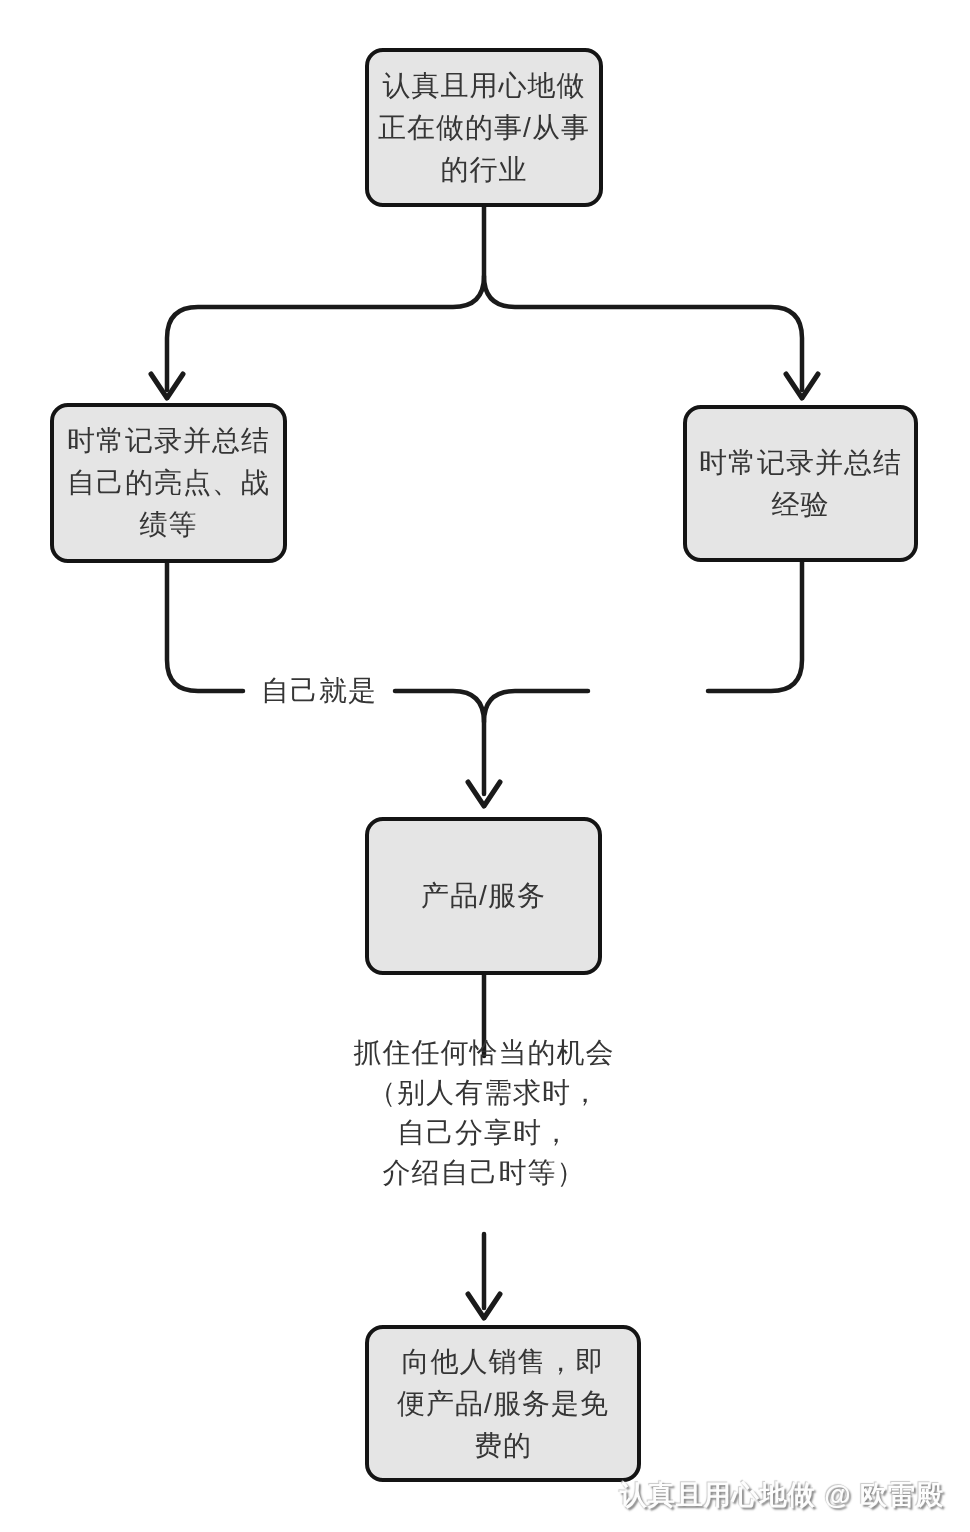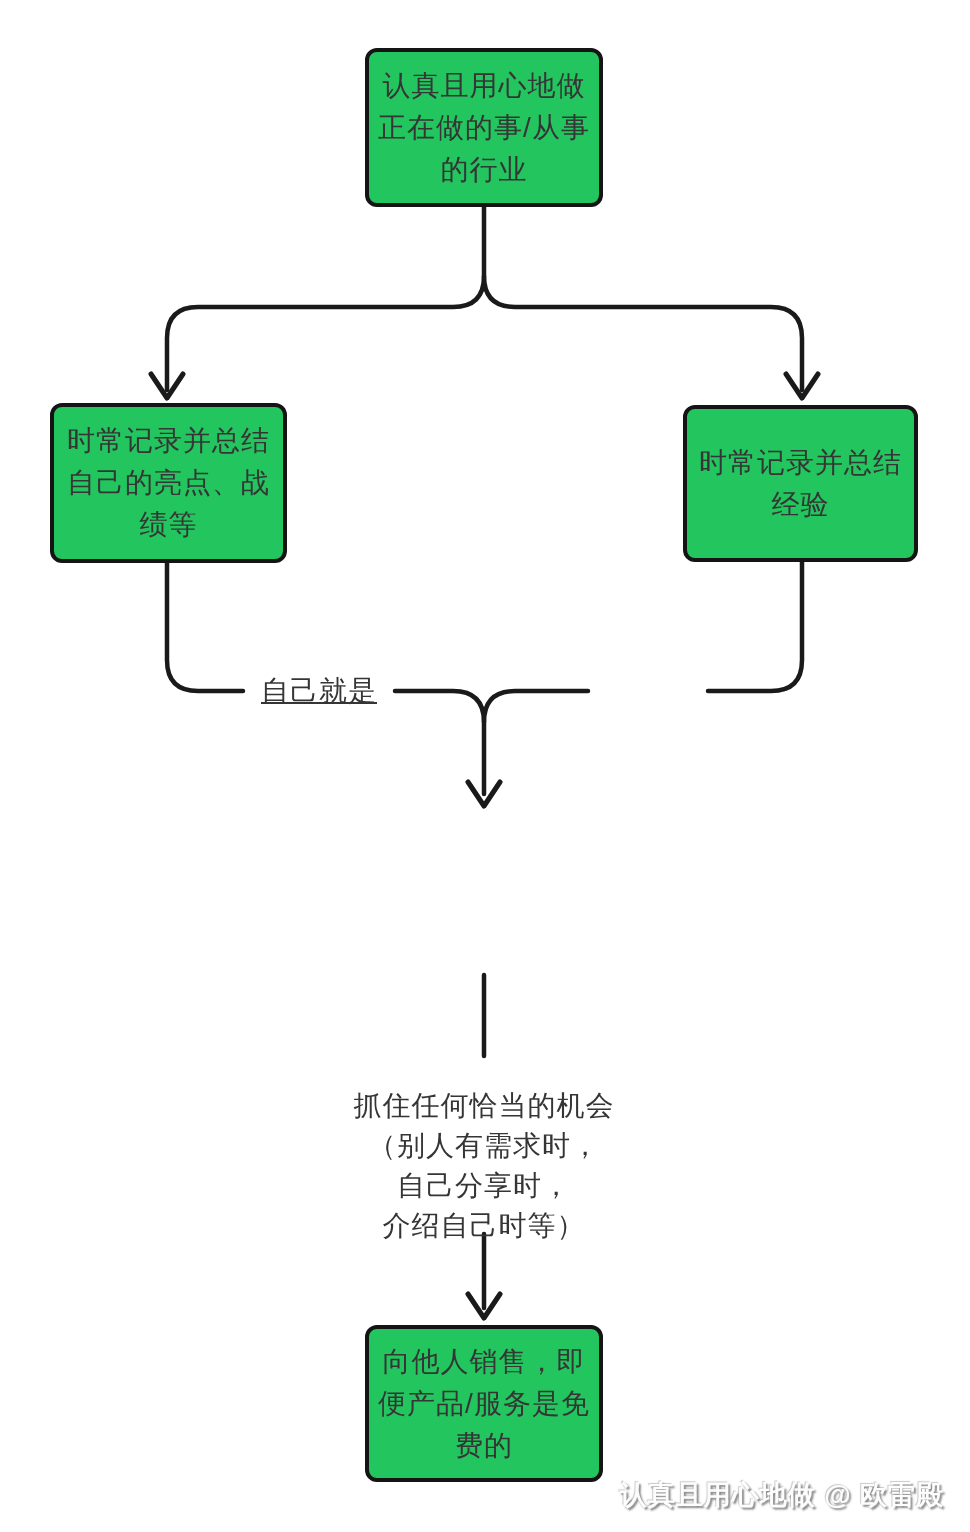--- a/index.html
+++ b/index.html
@@ -28,55 +28,54 @@
     fill: none;
     stroke-linecap: round;
     stroke-linejoin: round;
   }
   .edges path.arrowhead {
     stroke-width: 5;
   }
   .node {
     position: absolute;
     box-sizing: border-box;
-    background: #22c55e;
+    background: #e5e5e5;
     border: 4.5px solid #141414;
-    border-radius: 12px;
+    border-radius: 18px;
     display: flex;
     align-items: center;
     justify-content: center;
     text-align: center;
     color: #353535;
     font-size: 28px;
     line-height: 42px;
     white-space: pre-line;
     letter-spacing: 1px;
   }
   .node-top     { left: 365px; top: 48px;   width: 238px; height: 159px; }
   .node-left    { left: 50px;  top: 403px;  width: 237px; height: 160px; }
   .node-right   { left: 683px; top: 405px;  width: 235px; height: 157px; }
   .node-product { left: 365px; top: 817px;  width: 237px; height: 158px; }
-  .node-bottom  { left: 365px; top: 1325px; width: 238px; height: 157px; }
+  .node-bottom  { left: 365px; top: 1325px; width: 276px; height: 157px; }
   .edge-label {
     position: absolute;
     width: 170px;
     height: 42px;
     line-height: 42px;
     text-align: center;
     color: #353535;
     font-size: 28px;
     letter-spacing: 1px;
-    text-decoration: underline;
   }
   .edge-label-self    { left: 234px; top: 670px; }
   .edge-label-package { left: 563px; top: 670px; }
   .edge-note {
     position: absolute;
     left: 284px;
-    top: 1086px;
+    top: 1033px;
     width: 400px;
     text-align: center;
     color: #353535;
     font-size: 28px;
     line-height: 40px;
     white-space: pre-line;
     letter-spacing: 1px;
   }
   .watermark {
     position: absolute;
@@ -127,20 +126,23 @@
   </div>
 
   <div class="node node-right">
     <span>时常记录并总结
 经验</span>
   </div>
 
   <div class="edge-label edge-label-self">自己就是</div>
 
 
+  <div class="node node-product">
+    <span>产品/服务</span>
+  </div>
 
   <div class="edge-note">抓住任何恰当的机会
 （别人有需求时，
 自己分享时，
 介绍自己时等）</div>
 
   <div class="node node-bottom">
     <span>向他人销售，即
 便产品/服务是免
 费的</span>

